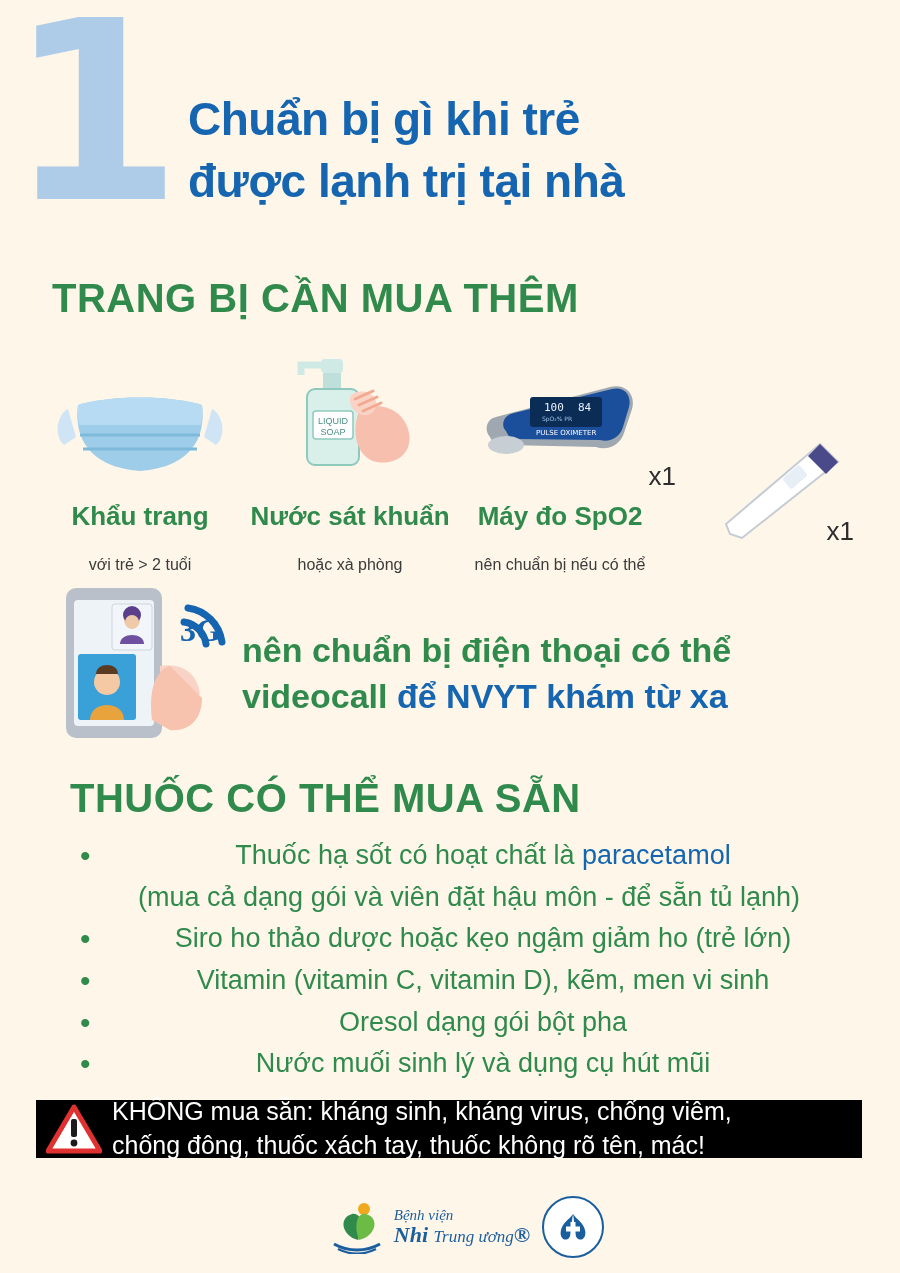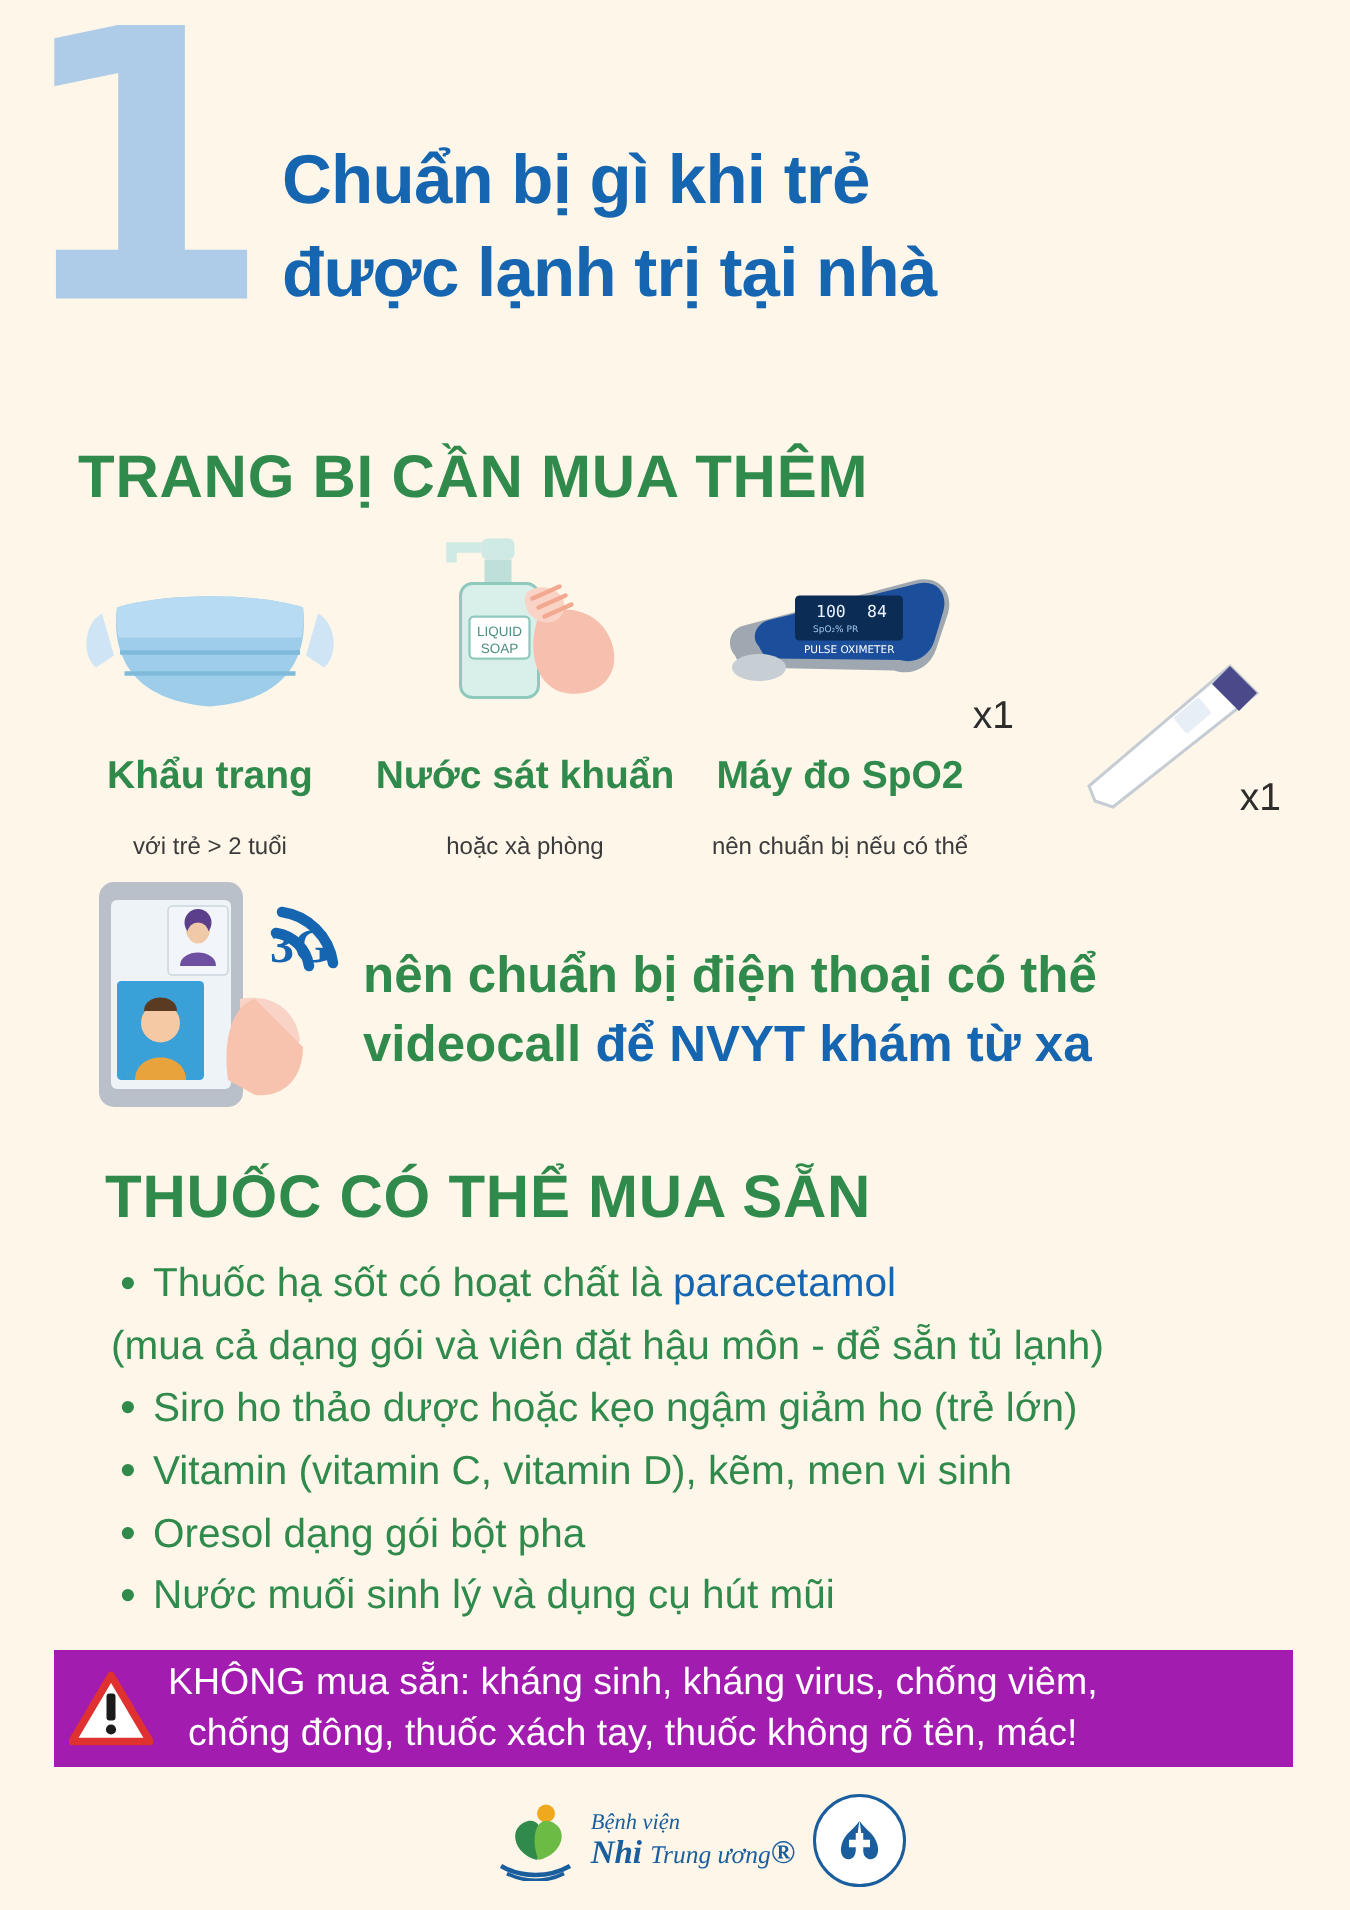--- a/index.html
+++ b/index.html
@@ -42,21 +42,21 @@
   }
   .header .line2 { font-size: 46px; }
 
   
   .section-title {
     color: #2f8a4c;
     font-weight: 700;
     font-size: 40px;
     letter-spacing: 0.5px;
   }
-  #equip-title { position: absolute; left: 52px; top: 296px; }
+  #equip-title { position: absolute; left: 52px; top: 276px; }
   #meds-title  { position: absolute; left: 70px; top: 776px; }
 
   
   .equip-row {
     position: absolute;
     left: 40px;
     top: 355px;
     width: 830px;
     display: flex;
     justify-content: space-between;
@@ -117,44 +117,44 @@
 
   
   .med-list {
     position: absolute;
     left: 74px;
     top: 836px;
     width: 790px;
     color: #2f8a4c;
     font-size: 27px;
     line-height: 1.47;
+    text-align: center;
   }
   .med-list li { list-style: none; margin-bottom: 2px; position: relative; padding-left: 28px; }
   .med-list li:before {
     content: "•";
     position: absolute;
     left: 6px;
     top: -2px;
     font-size: 30px;
   }
   .med-list li.nobullet { padding-left: 0; }
   .med-list li.nobullet:before { content: ""; }
   .med-list .blue { color: #1565b0; }
 
   
   .warning {
     position: absolute;
     left: 36px;
     top: 1100px;
     width: 826px;
-    height: 78px;
-    background: #a21caf;
+    height: 58px;
+    background: #000000;
     display: flex;
     align-items: center;
-    text-align: center;
   }
   .warn-icon-box {
     width: 76px;
     display: flex;
     align-items: center;
     justify-content: center;
   }
   .warn-text {
     color: #ffffff;
     font-size: 25px;

